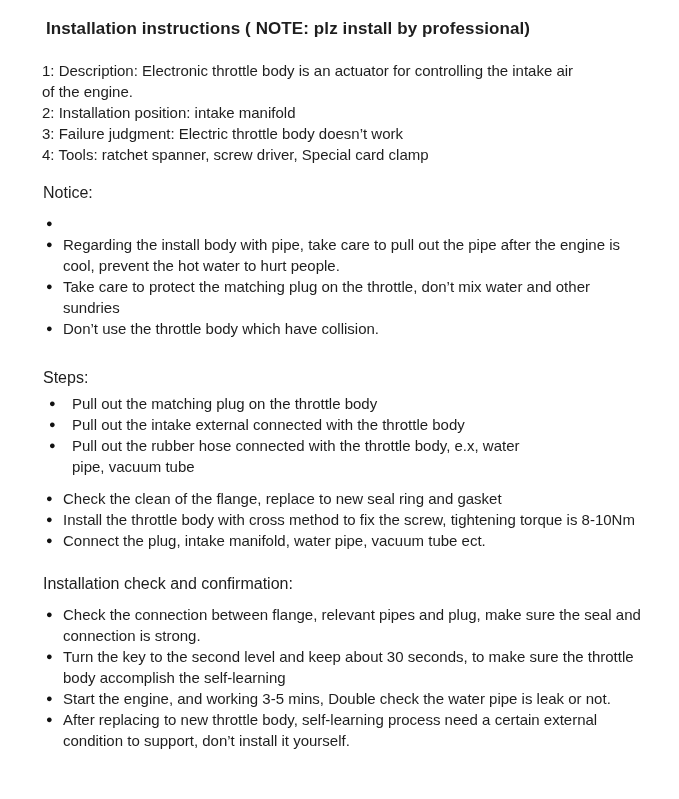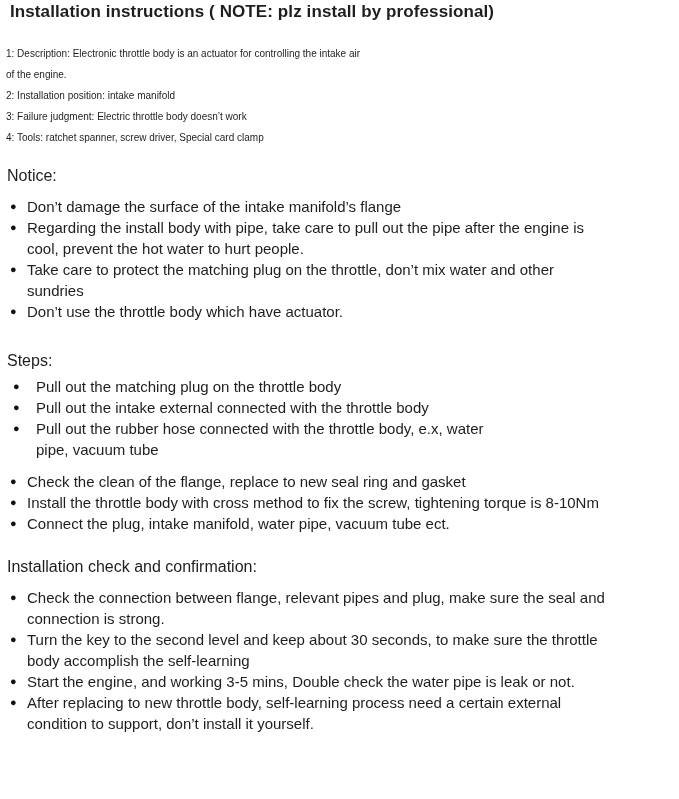--- a/index.html
+++ b/index.html
@@ -11,33 +11,35 @@
     height: 799px;
     background: #ffffff;
     font-family: "Liberation Sans", sans-serif;
     color: #1e1e1e;
     overflow: hidden;
   }
   .doc {
     position: relative;
     width: 598px;
     height: 799px;
+    padding-top: 17px;
     box-sizing: border-box;
+    margin-left: 36px;
   }
   .title {
     margin: 0 0 0 10px;
     font-size: 17px;
     font-weight: 700;
     line-height: 24px;
     letter-spacing: 0.1px;
     white-space: pre;
   }
   .intro {
     margin: 19px 0 0 6px;
-    font-size: 10px;
+    font-size: 15px;
     line-height: 21px;
     white-space: pre;
   }
   .section-heading {
     margin: 0 0 0 7px;
     font-size: 16px;
     font-weight: 400;
     line-height: 21px;
     white-space: pre;
   }
@@ -88,35 +90,34 @@
   <div class="intro">1: Description: Electronic throttle body is an actuator for controlling the intake air
 of the engine.
 2: Installation position: intake manifold
 3: Failure judgment: Electric throttle body doesn’t work
 4: Tools: ratchet spanner, screw driver, Special card clamp</div>
 
   <h2 class="section-heading hd-notice">Notice:</h2>
   <ul class="bullets ls-notice">
     <li class="bullet-row">
       <span class="bullet-marker">●</span>
-      <span class="bullet-text">Don’t damage the surface of the intake manifold’s flange</span>
     </li>
     <li class="bullet-row">
       <span class="bullet-marker">●</span>
       <span class="bullet-text">Regarding the install body with pipe, take care to pull out the pipe after the engine is
 cool, prevent the hot water to hurt people.</span>
     </li>
     <li class="bullet-row">
       <span class="bullet-marker">●</span>
       <span class="bullet-text">Take care to protect the matching plug on the throttle, don’t mix water and other
 sundries</span>
     </li>
     <li class="bullet-row">
       <span class="bullet-marker">●</span>
-      <span class="bullet-text">Don’t use the throttle body which have actuator.</span>
+      <span class="bullet-text">Don’t use the throttle body which have collision.</span>
     </li>
   </ul>
 
   <h2 class="section-heading hd-steps">Steps:</h2>
   <ul class="bullets steps ls-steps">
     <li class="bullet-row">
       <span class="bullet-marker">●</span>
       <span class="bullet-text">Pull out the matching plug on the throttle body</span>
     </li>
     <li class="bullet-row">

